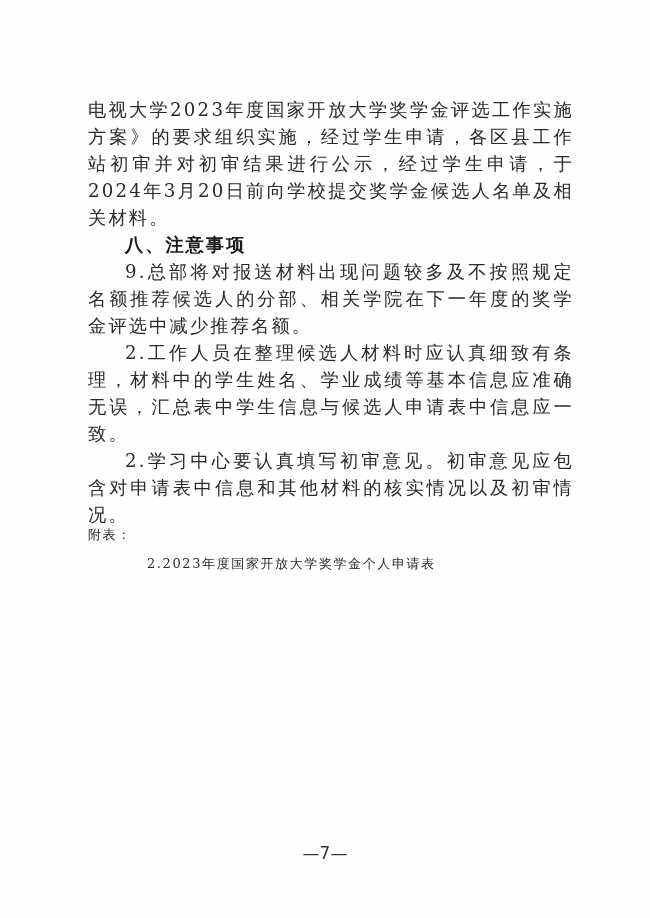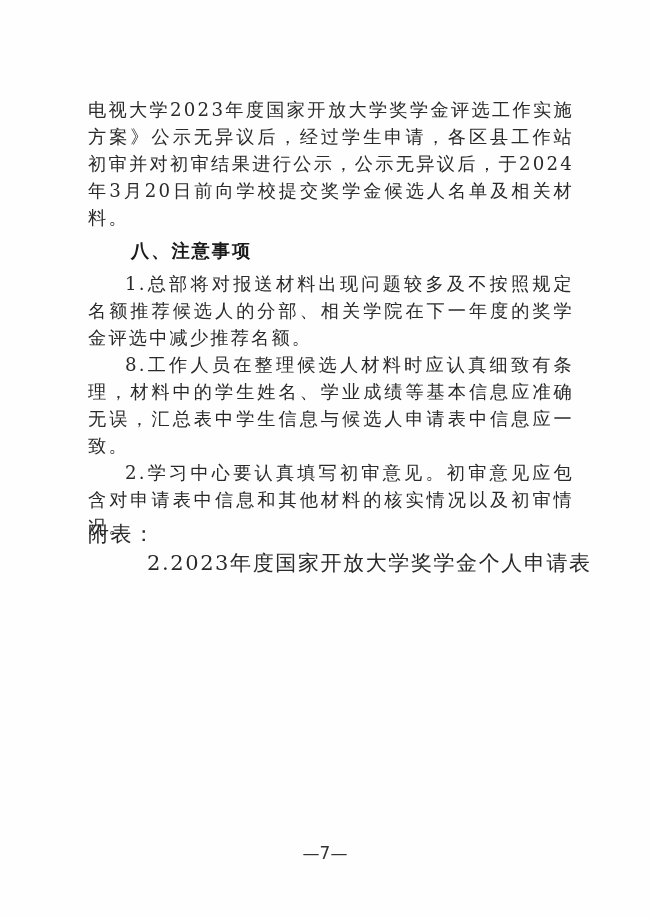--- a/index.html
+++ b/index.html
@@ -11,47 +11,47 @@
       color: #2a2a2a;
     }
     .content {
       position: absolute; left: 88px; top: 96px; width: 486px;
       font-size: 18.2px; line-height: 27px; letter-spacing: 2.2px;
       text-align: justify; text-justify: inter-character;
     }
     .p { margin: 0; }
     .indent { text-indent: 37px; }
     .heading {
-      margin: 6px; text-indent: 37px;
+      margin: 0; text-indent: 37px;
       font-family: "DejaVu Sans", "Liberation Sans", sans-serif;
       font-weight: bold; color: #1a1a1a; letter-spacing: 2px;
     }
     .annex {
       position: absolute; left: 88px; top: 520px; width: 490px;
-      font-size: 21px; line-height: 29px; letter-spacing: 1.6px;
+      font-size: 13px; line-height: 29px; letter-spacing: 1.6px;
       color: #2a2a2a;
     }
     .annex-row { display: flex; white-space: nowrap; }
     .annex-label { width: 59px; flex: none; }
     .annex-spacer { width: 59px; flex: none; }
     .page-number {
       position: absolute; left: 0; width: 650px; top: 843px;
       text-align: center; font-size: 17px; color: #333;
       font-family: "DejaVu Sans", "Liberation Sans", sans-serif;
     }
   </style>
 </head>
 <body>
 
 <div class="page">
   <div class="content">
-    <p class="p">电视大学2023年度国家开放大学奖学金评选工作实施方案》公示无异议后，经过学生申请，各区县工作站初审并对初审结果进行公示，公示无异议后，于2024年3月20日前向学校提交奖学金候选人名单及相关材料。</p>
+    <p class="p">电视大学2023年度国家开放大学奖学金评选工作实施方案》的要求组织实施，经过学生申请，各区县工作站初审并对初审结果进行公示，经过学生申请，于2024年3月20日前向学校提交奖学金候选人名单及相关材料。</p>
     <p class="heading">八、注意事项</p>
-    <p class="p indent">1.总部将对报送材料出现问题较多及不按照规定名额推荐候选人的分部、相关学院在下一年度的奖学金评选中减少推荐名额。</p>
-    <p class="p indent">8.工作人员在整理候选人材料时应认真细致有条理，材料中的学生姓名、学业成绩等基本信息应准确无误，汇总表中学生信息与候选人申请表中信息应一致。</p>
+    <p class="p indent">9.总部将对报送材料出现问题较多及不按照规定名额推荐候选人的分部、相关学院在下一年度的奖学金评选中减少推荐名额。</p>
+    <p class="p indent">2.工作人员在整理候选人材料时应认真细致有条理，材料中的学生姓名、学业成绩等基本信息应准确无误，汇总表中学生信息与候选人申请表中信息应一致。</p>
     <p class="p indent">2.学习中心要认真填写初审意见。初审意见应包含对申请表中信息和其他材料的核实情况以及初审情况。</p>
   </div>
 
   <div class="annex">
     <div class="annex-row">
       <span class="annex-label">附表：</span>
     </div>
     <div class="annex-row">
       <span class="annex-spacer"></span>
       <span>2.2023年度国家开放大学奖学金个人申请表</span>

